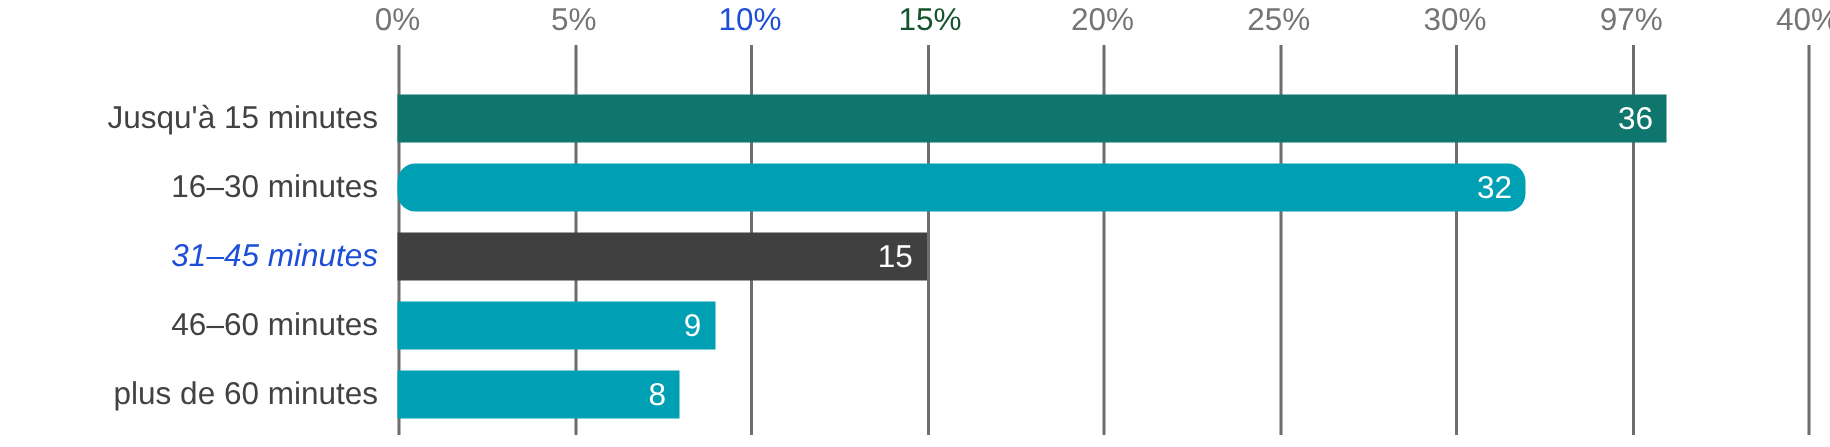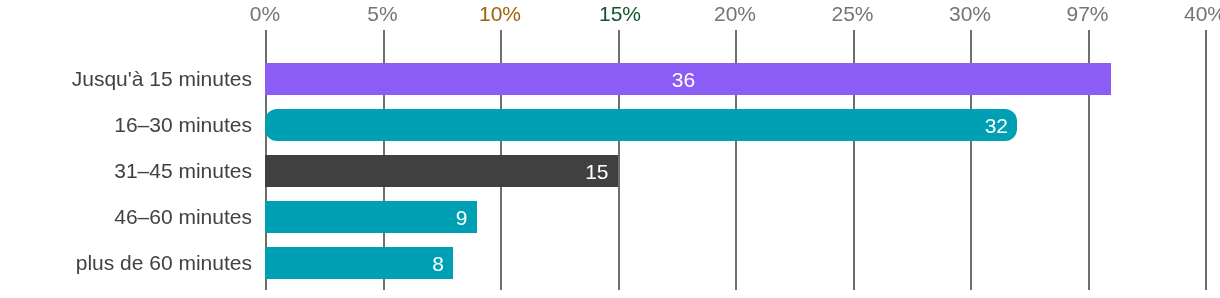--- a/index.html
+++ b/index.html
@@ -99,21 +99,21 @@
   }
 </style>
 </head>
 <body>
 
 <div id="chart-root" style="background: rgb(255, 255, 255);">
 
   <div class="tick-labels">
     <div class="tick-label" style="left: 265px; color: rgb(117, 117, 117);">0%</div>
     <div class="tick-label" style="left: 382.5px; color: rgb(117, 117, 117);">5%</div>
-    <div class="tick-label" style="left: 500px; color: #a16207;">10%</div>
+    <div class="tick-label" style="left: 500px; color: #1d4ed8;">10%</div>
     <div class="tick-label" style="left: 620px; color: #14532d;">15%</div>
     <div class="tick-label" style="left: 735px; color: rgb(117, 117, 117);">20%</div>
     <div class="tick-label" style="left: 852.5px; color: rgb(117, 117, 117);">25%</div>
     <div class="tick-label" style="left: 970px; color: rgb(117, 117, 117);">30%</div>
     <div class="tick-label" style="left: 1087.5px; color: rgb(117, 117, 117);">97%</div>
     <div class="tick-label" style="left: 1205px; color: rgb(117, 117, 117);">40%</div>
   </div>
 
   <div class="plot-area">
     <div class="gridline" style="left: 0px; background: rgb(110, 110, 110);"></div>
@@ -123,32 +123,32 @@
     <div class="gridline" style="left: 470px; background: rgb(110, 110, 110);"></div>
     <div class="gridline" style="left: 587.5px; background: rgb(110, 110, 110);"></div>
     <div class="gridline" style="left: 705px; background: rgb(110, 110, 110);"></div>
     <div class="gridline" style="left: 822.5px; background: rgb(110, 110, 110);"></div>
     <div class="gridline" style="left: 940px; background: rgb(110, 110, 110);"></div>
   </div>
 
   <div class="rows">
     <div class="row">
       <div class="cat-label" style="color: rgb(66, 66, 66);">Jusqu'à 15 minutes</div>
-      <div class="bar" style="width: 846px; background: #8b5cf6; justify-content: center;">
+      <div class="bar" style="width: 846px; background: #0f766e;">
         <span class="bar-value" style="color: rgb(255, 255, 255);">36</span>
       </div>
     </div>
     <div class="row">
       <div class="cat-label" style="color: rgb(66, 66, 66);">16–30 minutes</div>
       <div class="bar" style="width: 752px; background: rgb(0, 160, 180); border-radius: 12px;">
         <span class="bar-value" style="color: rgb(255, 255, 255);">32</span>
       </div>
     </div>
     <div class="row">
-      <div class="cat-label" style="color: #404040;">31–45 minutes</div>
+      <div class="cat-label" style="color: #1d4ed8; font-style: italic;">31–45 minutes</div>
       <div class="bar" style="width: 352.5px; background: #404040;">
         <span class="bar-value" style="color: rgb(255, 255, 255);">15</span>
       </div>
     </div>
     <div class="row">
       <div class="cat-label" style="color: rgb(66, 66, 66);">46–60 minutes</div>
       <div class="bar" style="width: 211.5px; background: rgb(0, 160, 180);">
         <span class="bar-value" style="color: rgb(255, 255, 255);">9</span>
       </div>
     </div>

